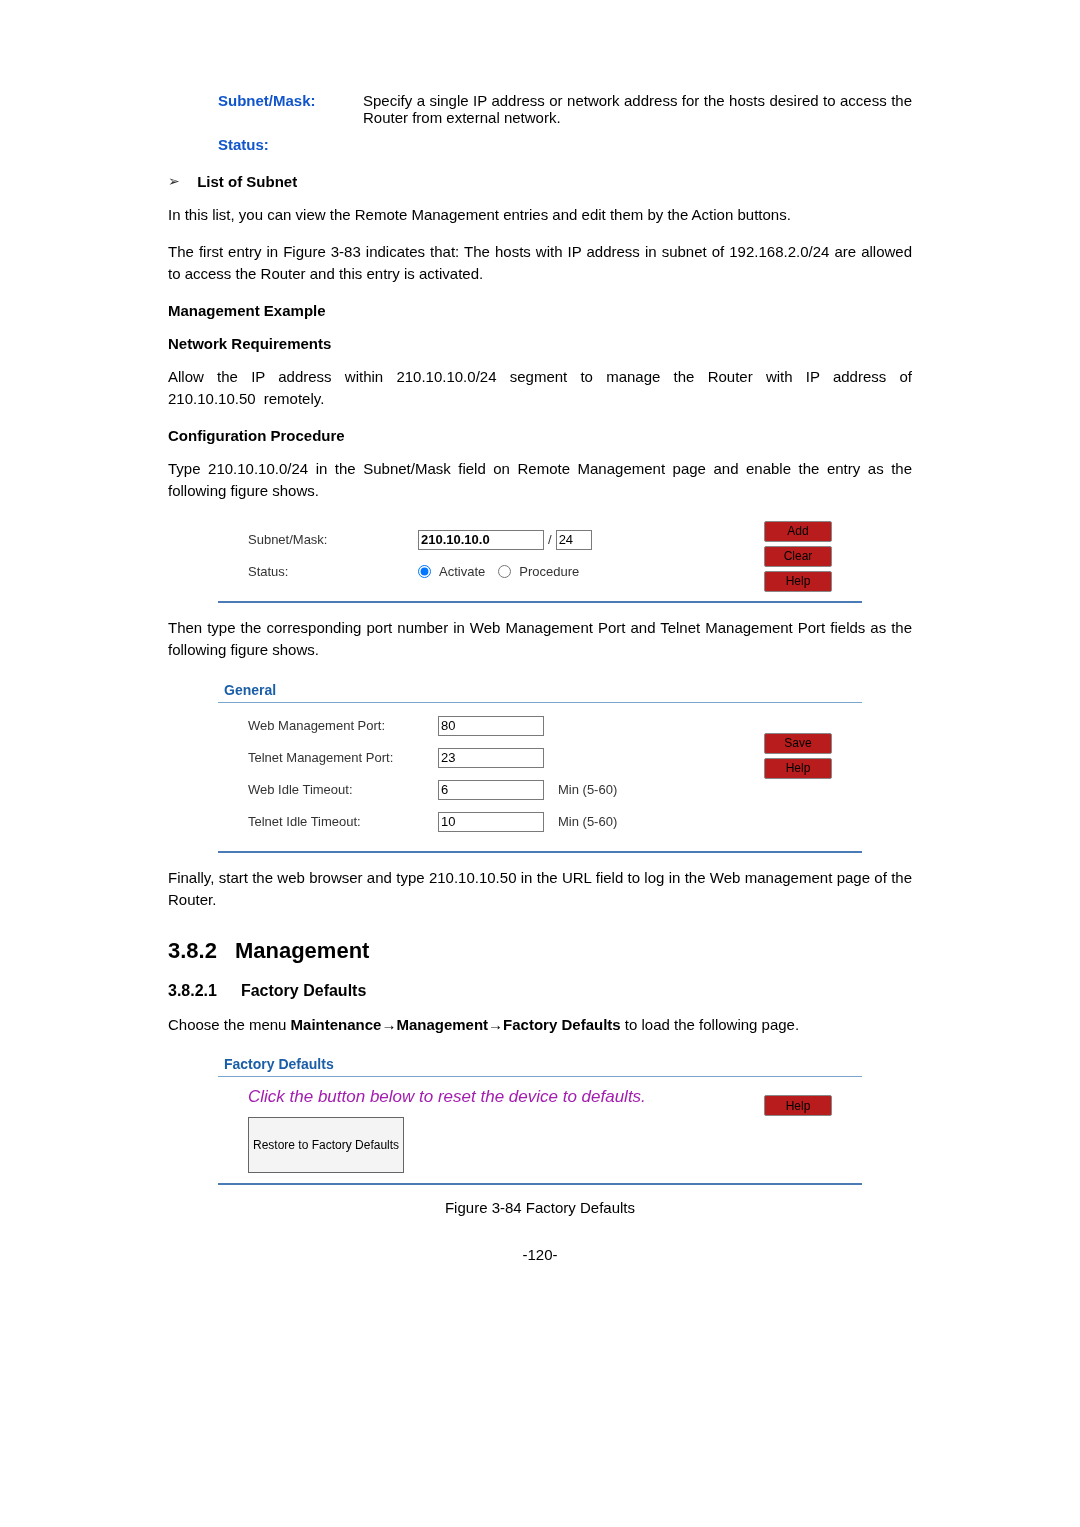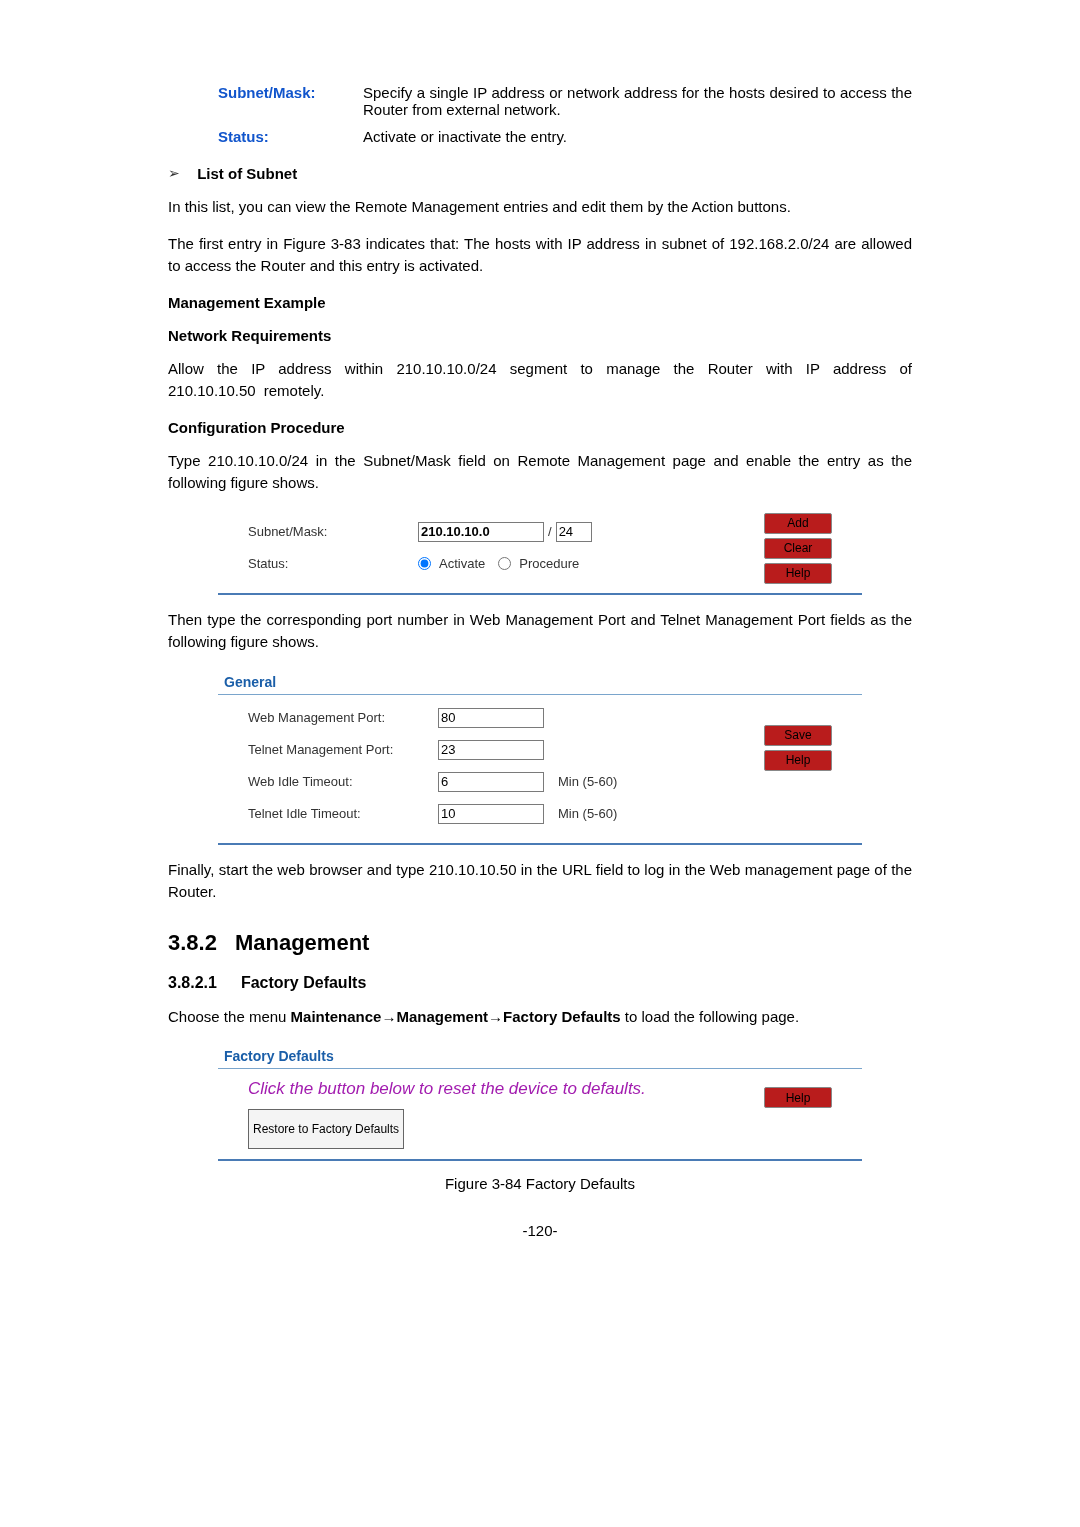--- a/index.html
+++ b/index.html
@@ -5,21 +5,21 @@
   body {
     margin: 0;
     padding: 0;
     font-family: Arial, Helvetica, sans-serif;
     font-size: 15px;
     color: #000;
     background: #fff;
   }
   .page {
     width: 924px;
-    margin: 4px auto;
+    margin: 12px auto;
     padding: 80px 90px 40px 90px;
     box-sizing: border-box;
   }
   .def-row {
     display: flex;
     margin-bottom: 10px;
   }
   .def-term {
     width: 195px;
     font-weight: bold;
@@ -123,21 +123,21 @@
     padding:0;
   }
   .hint-min {
     margin-left: 14px;
     font-size: 13px;
   }
   .restore-btn {
     font-size: 12px;
     background: #f4f4f4;
     border: 1px solid #666;
-    padding: 12px 4px;
+    padding: 20px 4px;
     cursor: pointer;
     font-family: Verdana, Tahoma, sans-serif;
   }
   h2.sec {
     font-size: 22px;
     font-weight: bold;
     margin: 26px 0 10px 0;
   }
   h2.sec .num {margin-right: 18px;}
   h3.subsec {
@@ -165,21 +165,20 @@
 <body>
 
 <div class="page">
 
   <div class="def-row">
     <div class="def-term">Subnet/Mask:</div>
     <div class="def-desc">Specify a single IP address or network address for the hosts desired to access the Router from external network.</div>
   </div>
   <div class="def-row">
     <div class="def-term">Status:</div>
-    <div class="def-desc">Activate or inactivate the entry.</div>
   </div>
 
   <div class="section-inline">
     <span class="arrow arrow-glyph">➢</span>
     <span class="title">List of Subnet</span>
   </div>
   <p class="body">In this list, you can view the Remote Management entries and edit them by the Action buttons.</p>
   <p class="body">The first entry in Figure 3-83 indicates that: The hosts with IP address in subnet of 192.168.2.0/24 are allowed to access the Router and this entry is activated.</p>
 
   <div class="bold-sub">Management Example</div>

